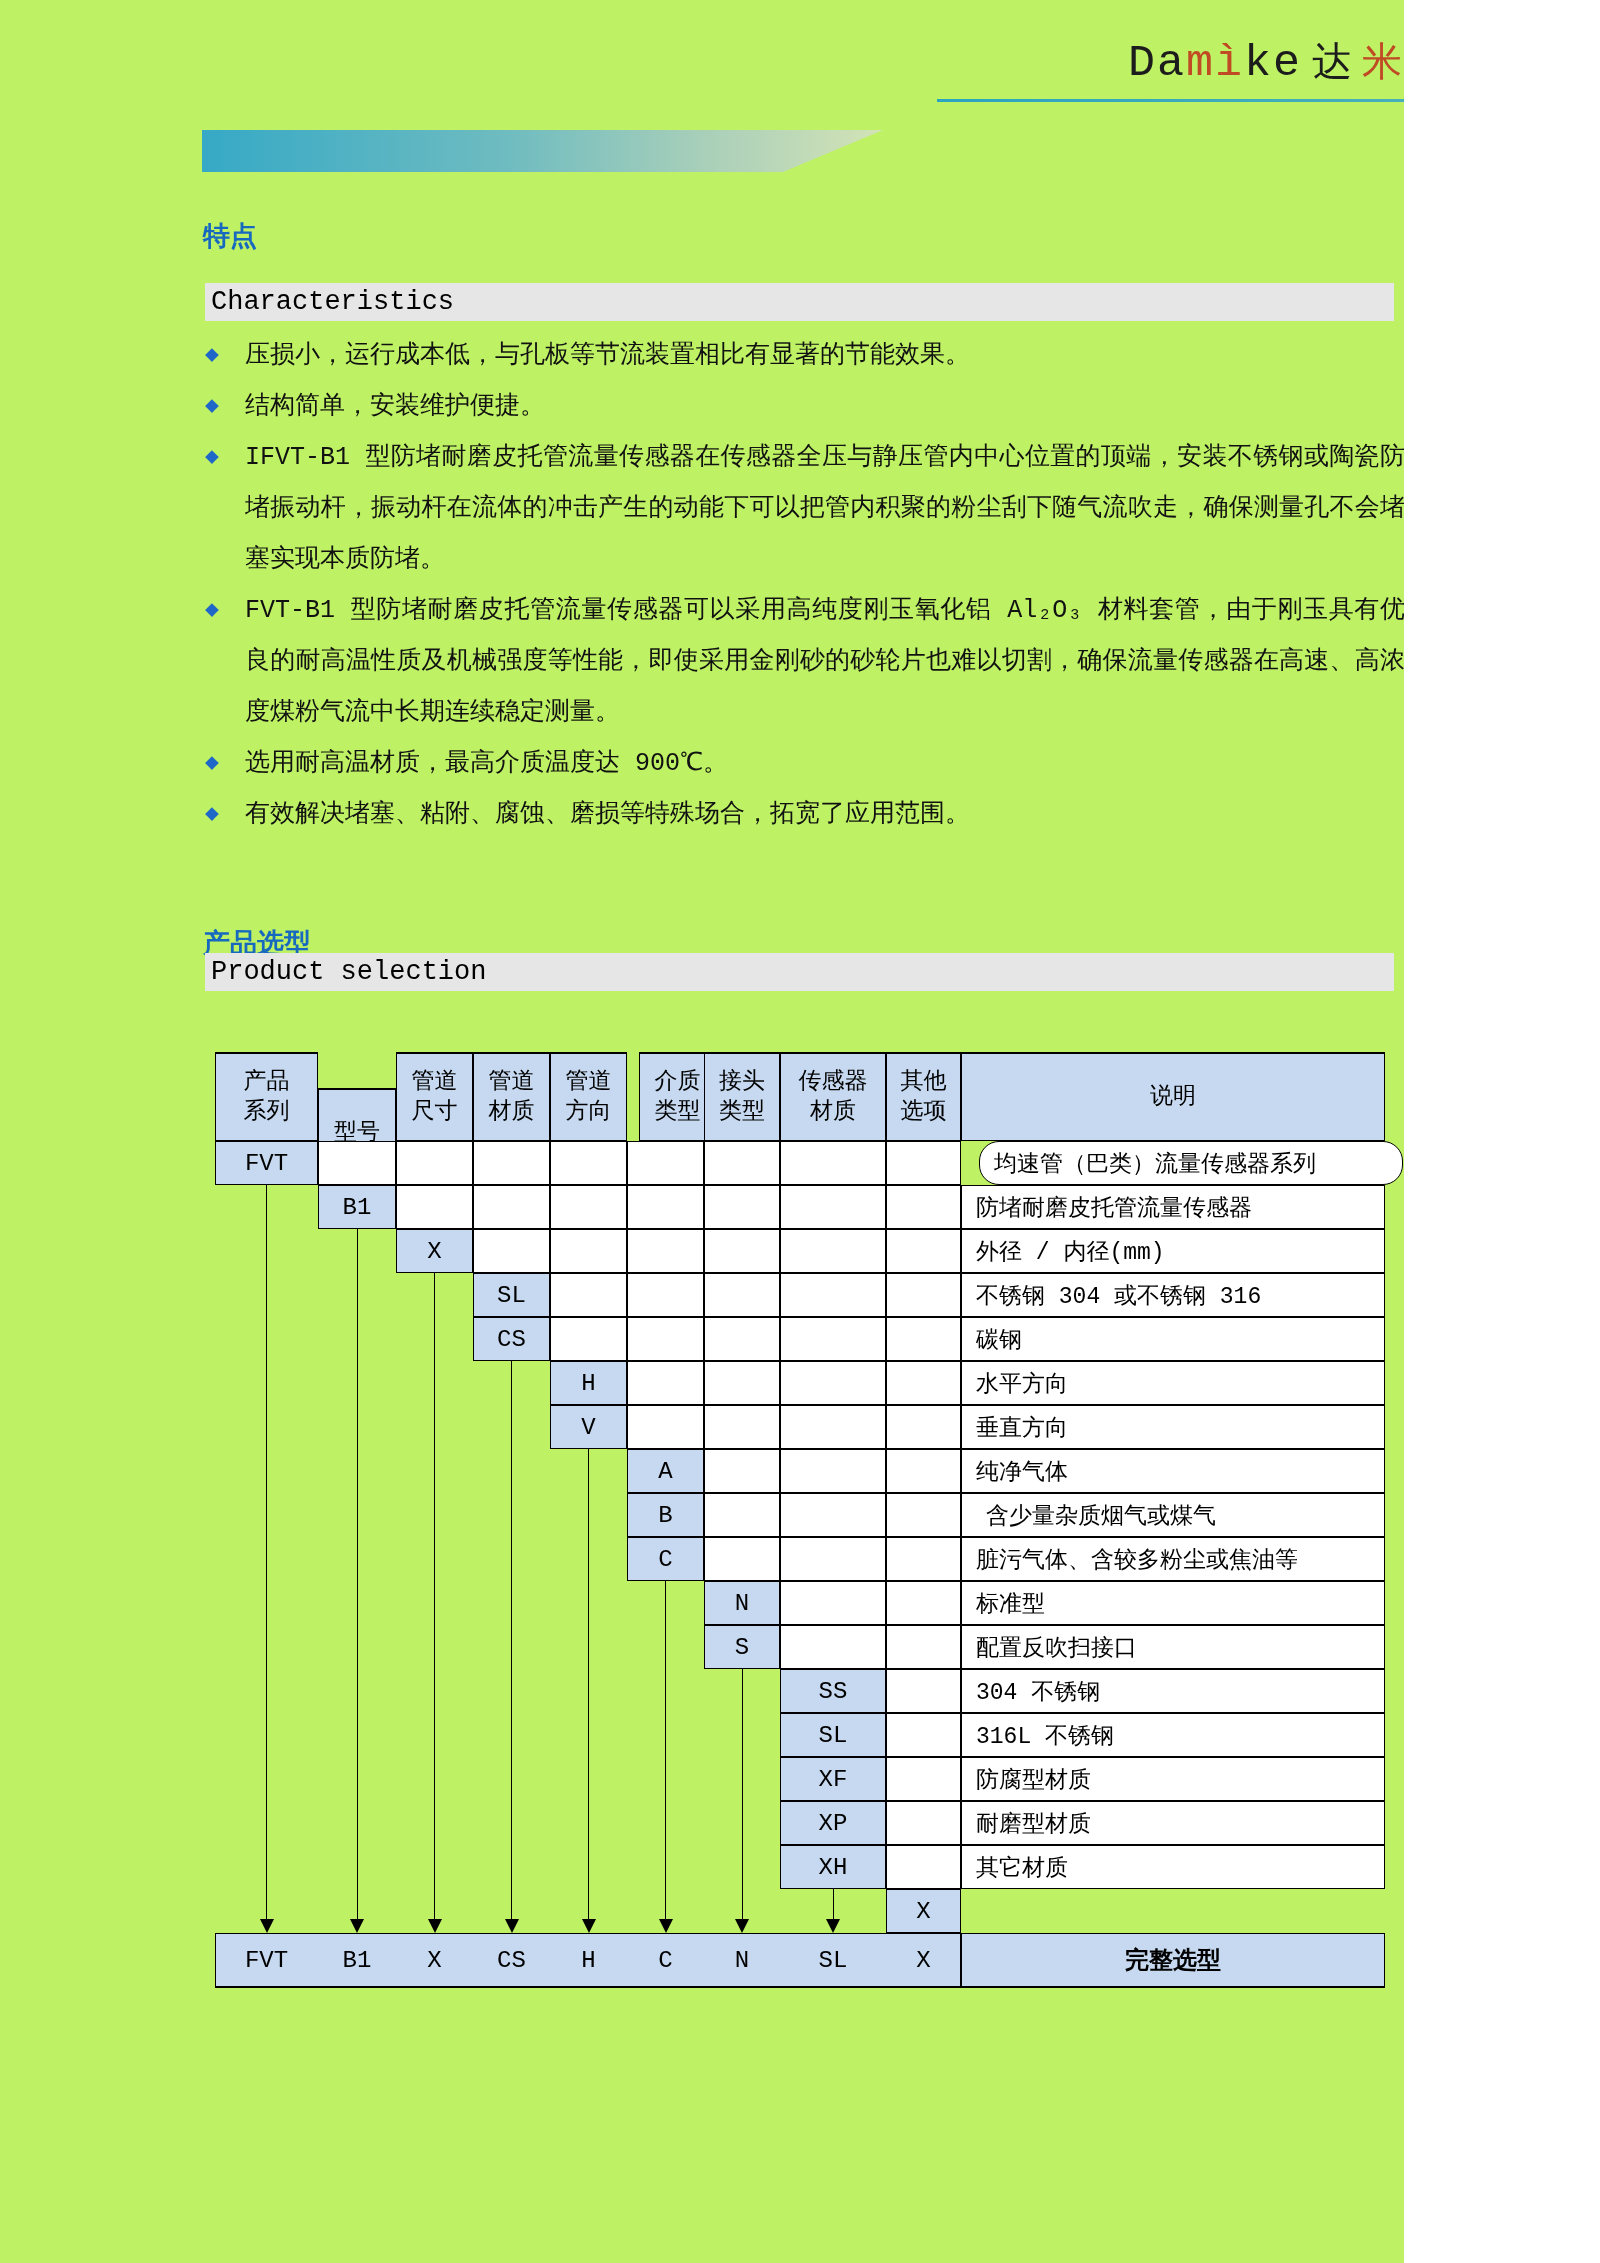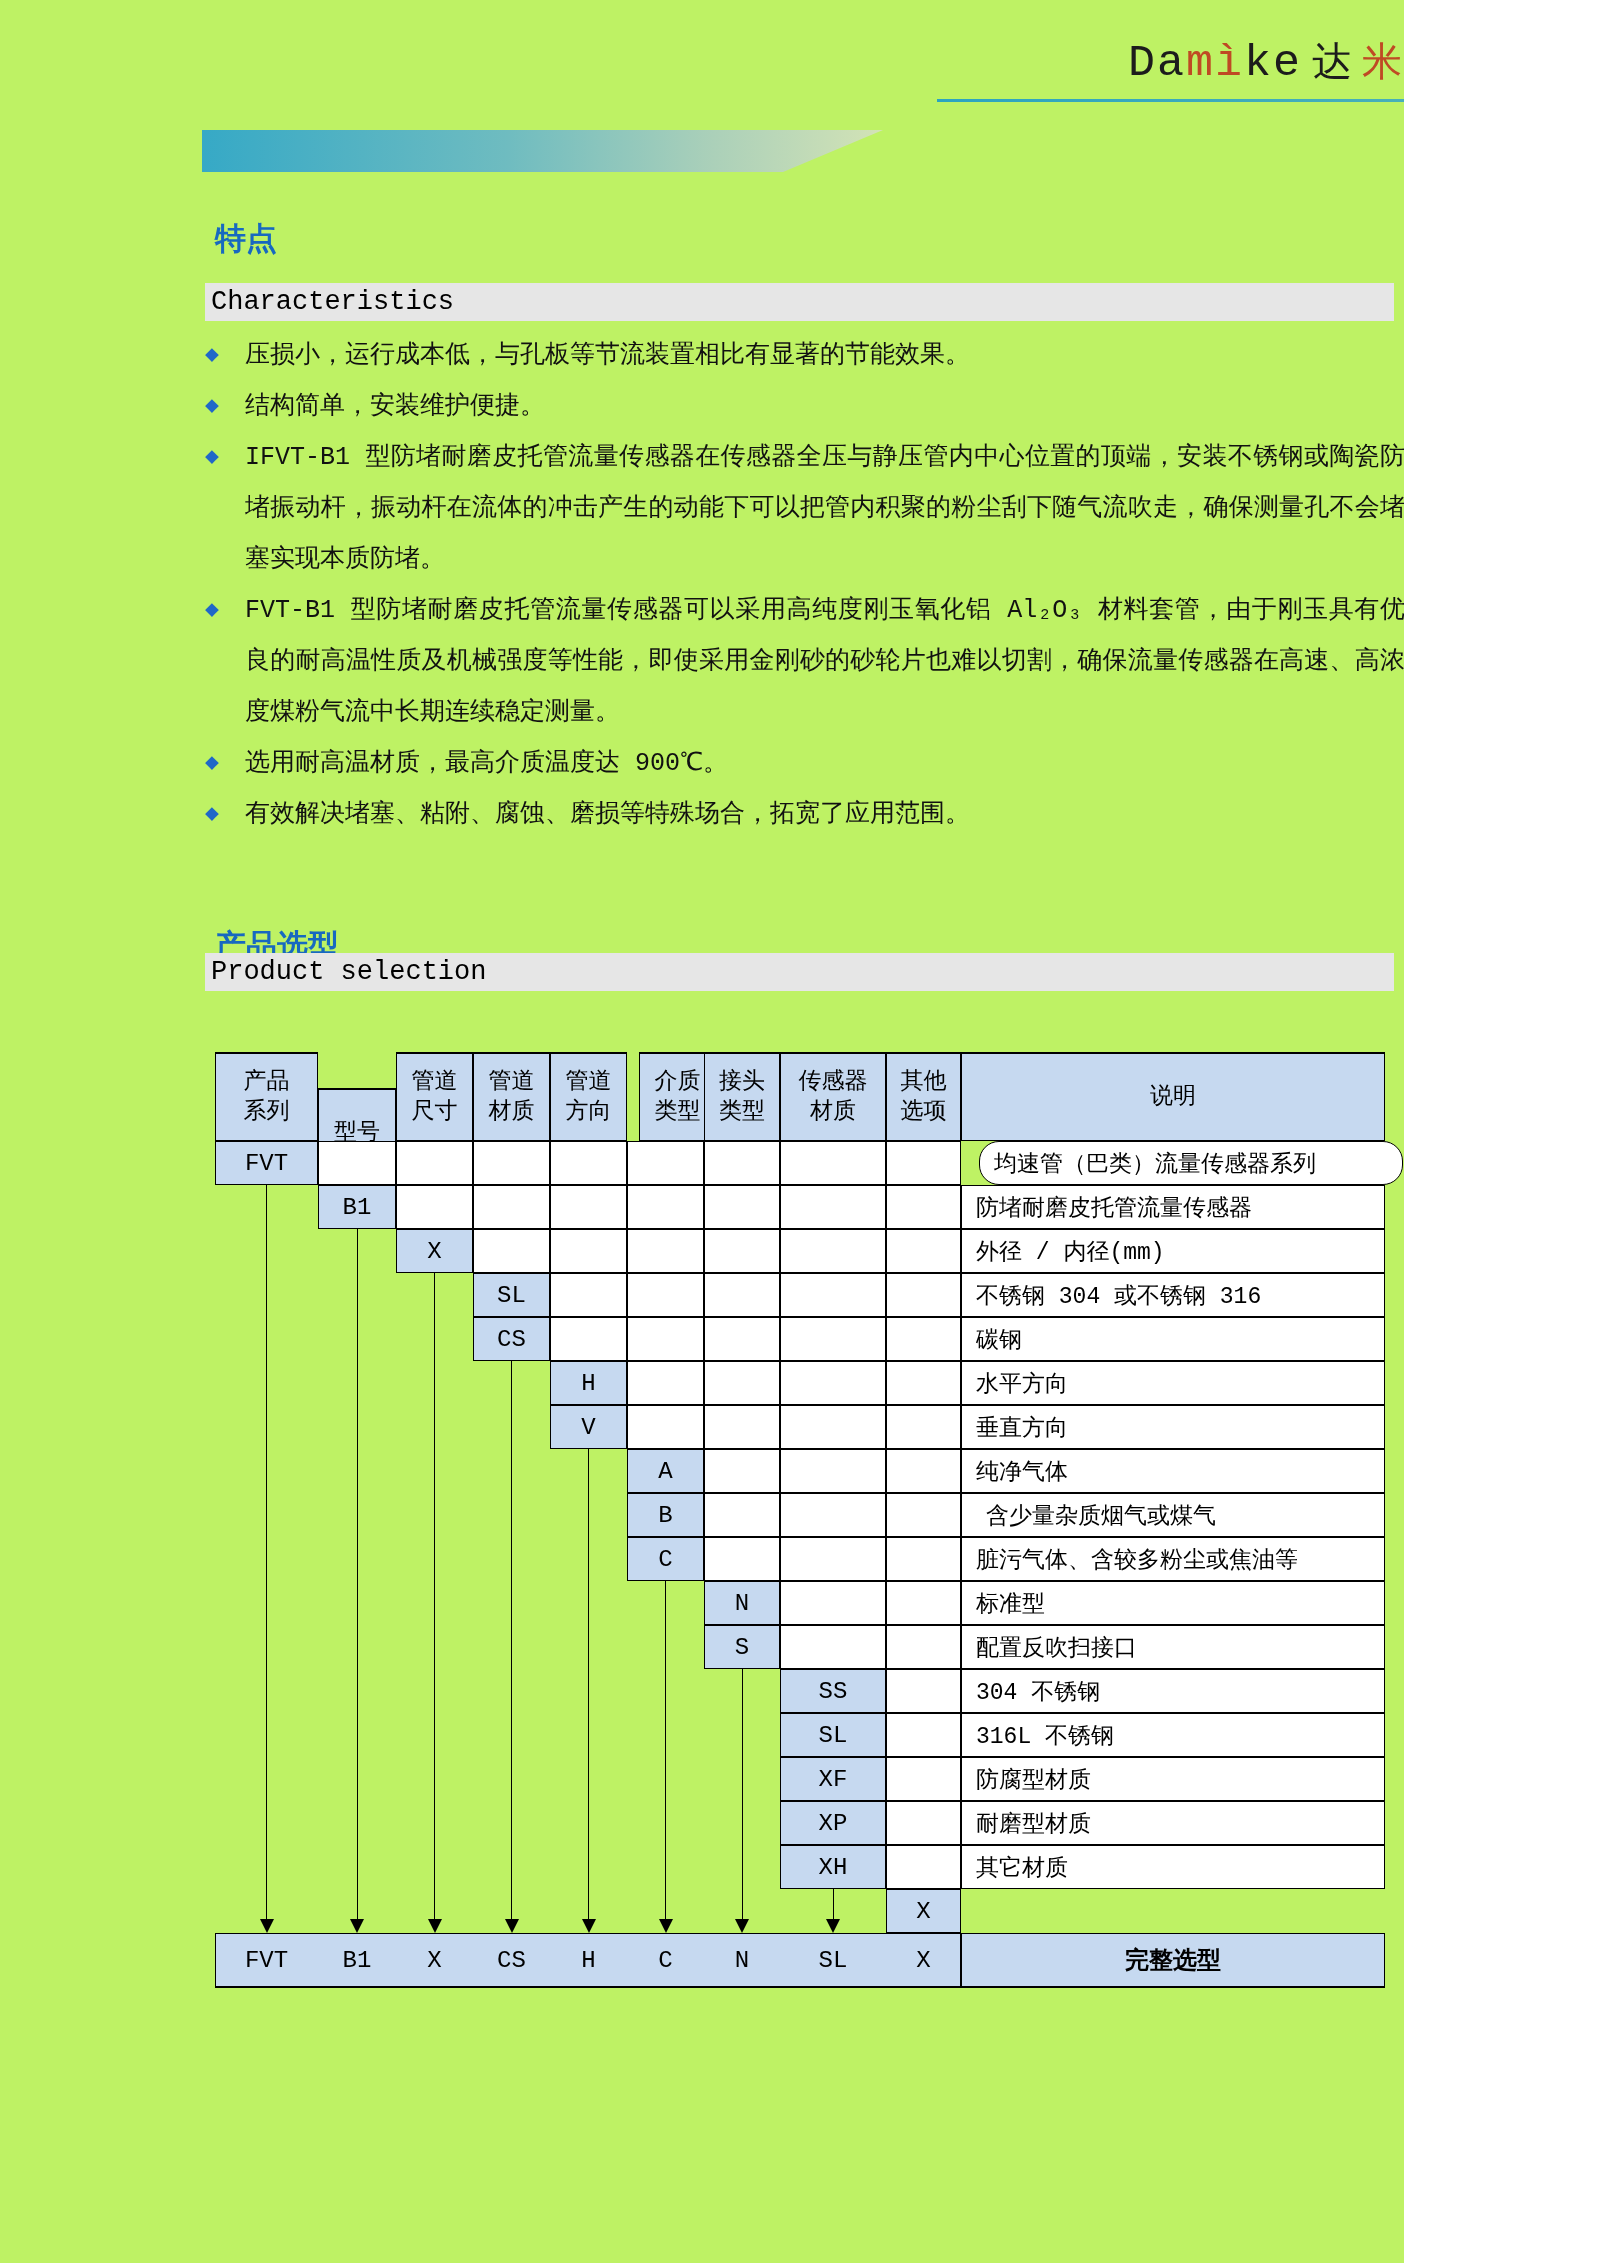--- a/index.html
+++ b/index.html
@@ -17,21 +17,21 @@
              background:linear-gradient(90deg,#49b0b8,#b9d8a8);
              transform-origin:left top;transform:rotate(36deg);}
 
   
   .banner{position:absolute;left:202px;top:130px;width:681px;height:42px;
           background:linear-gradient(90deg,#36a9c6 0%,#6fbcc0 45%,#abd0b9 75%,#d3e3b6 100%);
           -webkit-clip-path:polygon(0 0,100% 0,calc(100% - 100px) 100%,0 100%);
           clip-path:polygon(0 0,100% 0,calc(100% - 100px) 100%,0 100%);}
 
   
-  .sec-title{position:absolute;left:215px;font-size:31px;font-weight:bold;color:#1769c0;}
+  .sec-title{position:absolute;left:203px;font-size:27px;font-weight:bold;color:#1769c0;}
   .sec-bar{position:absolute;left:205px;width:1189px;height:38px;background:#e6e6e6;
            font-size:27px;color:#000;line-height:38px;padding-left:6px;box-sizing:border-box;}
 
   
   .bullets{position:absolute;left:205px;top:330px;width:1260px;}
   .bullet{display:flex;align-items:flex-start;}
   .diamond{flex:0 0 40px;color:#2068c8;font-size:23px;line-height:51px;}
   .btext{width:1160px;font-size:25px;line-height:51px;color:#111;text-align:justify;}
 
   

